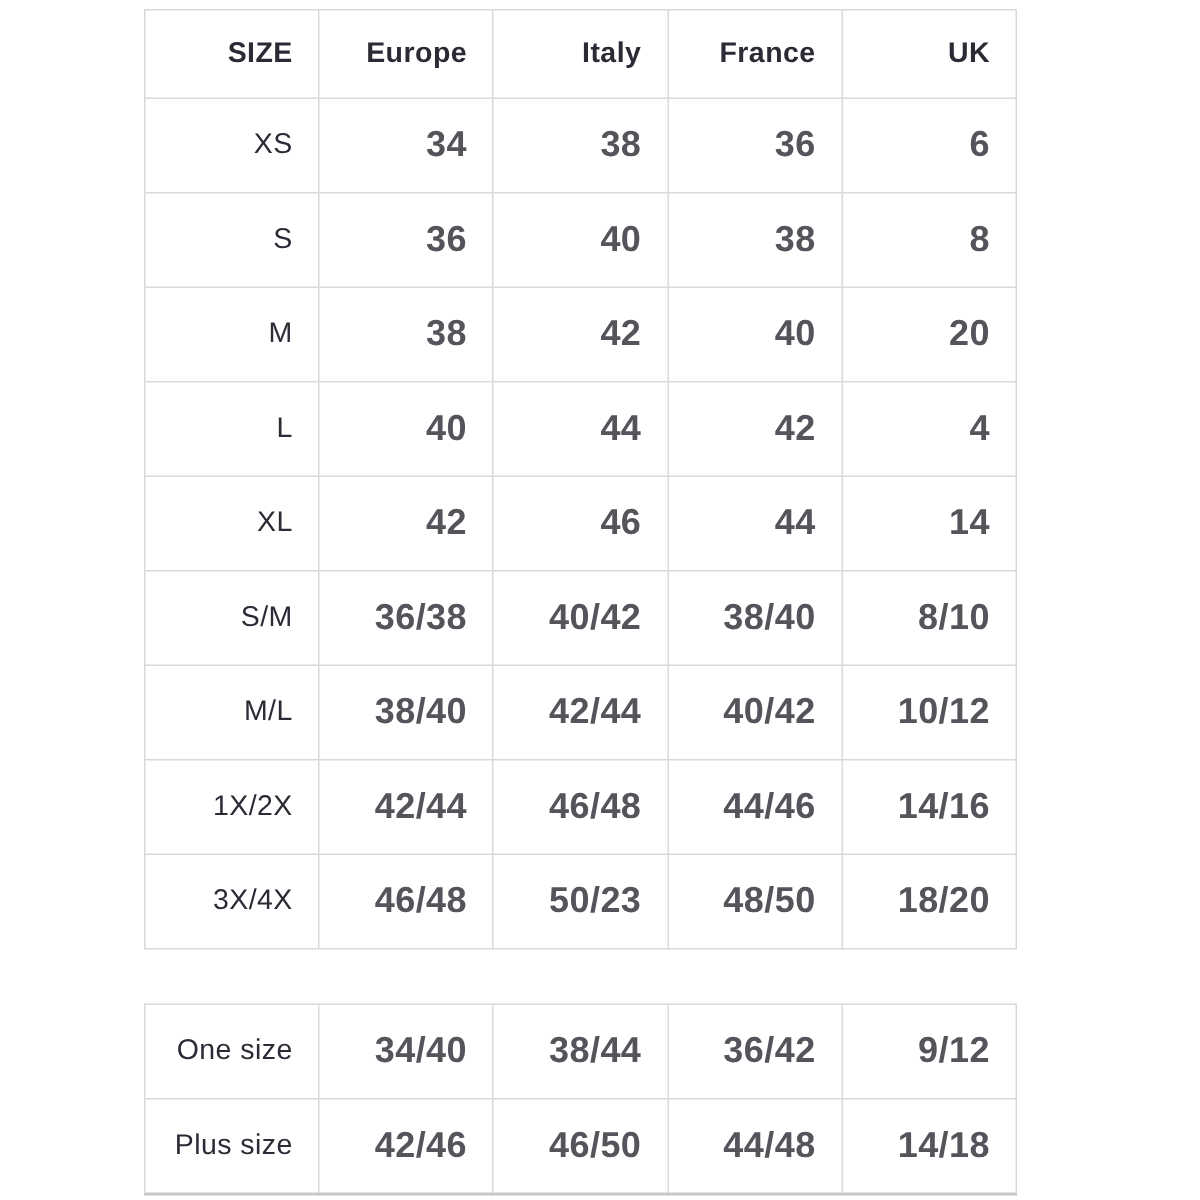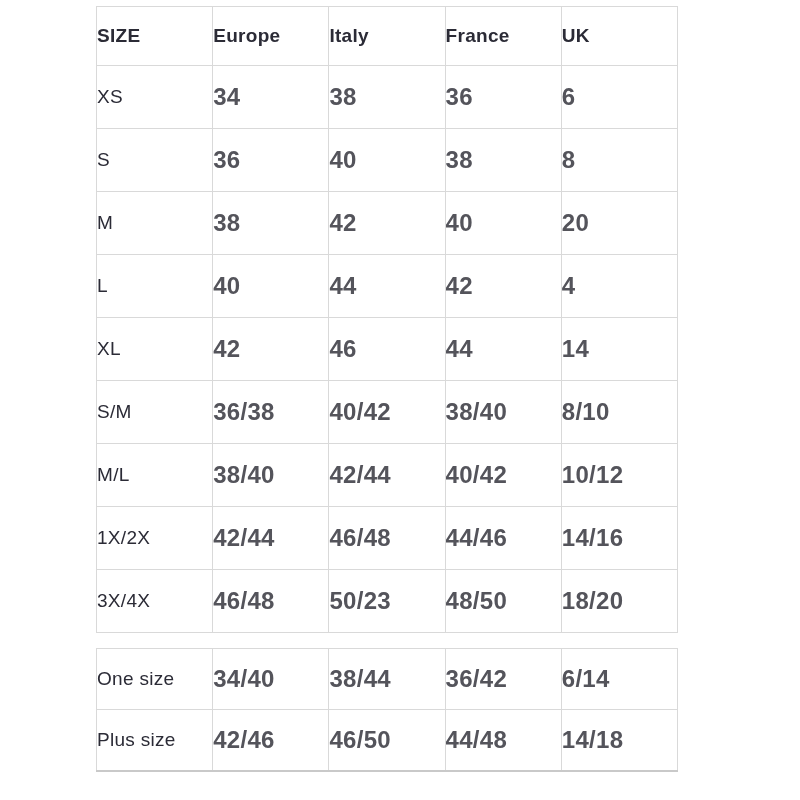--- a/index.html
+++ b/index.html
@@ -16,34 +16,34 @@
     width: 800px;
     height: 800px;
     background: var(--background, #ffffff);
   }
   .table-wrap {
     position: absolute;
     left: 96px;
     width: 582px;
   }
   .table-wrap.main      { top: 6px; }
-  .table-wrap.secondary { top: 648px; }
+  .table-wrap.secondary { top: 669px; }
 
   table.size-table {
     width: 100%;
     border-collapse: collapse;
     table-layout: fixed;
     background: #ffffff;
   }
   table.size-table th,
   table.size-table td {
     border: 1px solid var(--border, #d9d9d9);
-    text-align: left;
+    text-align: right;
     vertical-align: middle;
-    padding: 0;
+    padding: 17px;
     overflow: hidden;
     white-space: nowrap;
   }
   
   table.size-table thead tr { height: 59px; }
   table.size-table thead th {
     color: var(--header-text, #2b2b36);
     font-weight: 700;
     font-size: 19px;
     letter-spacing: 0.3px;
@@ -153,21 +153,21 @@
   </div>
 
   <div class="table-wrap secondary">
     <table class="size-table secondary-table">
         <tbody>
           <tr>
             <th scope="row">One size</th>
             <td>34/40</td>
             <td>38/44</td>
             <td>36/42</td>
-            <td>6/14</td>
+            <td>9/12</td>
           </tr>
           <tr>
             <th scope="row">Plus size</th>
             <td>42/46</td>
             <td>46/50</td>
             <td>44/48</td>
             <td>14/18</td>
           </tr>
         </tbody>
       </table>

